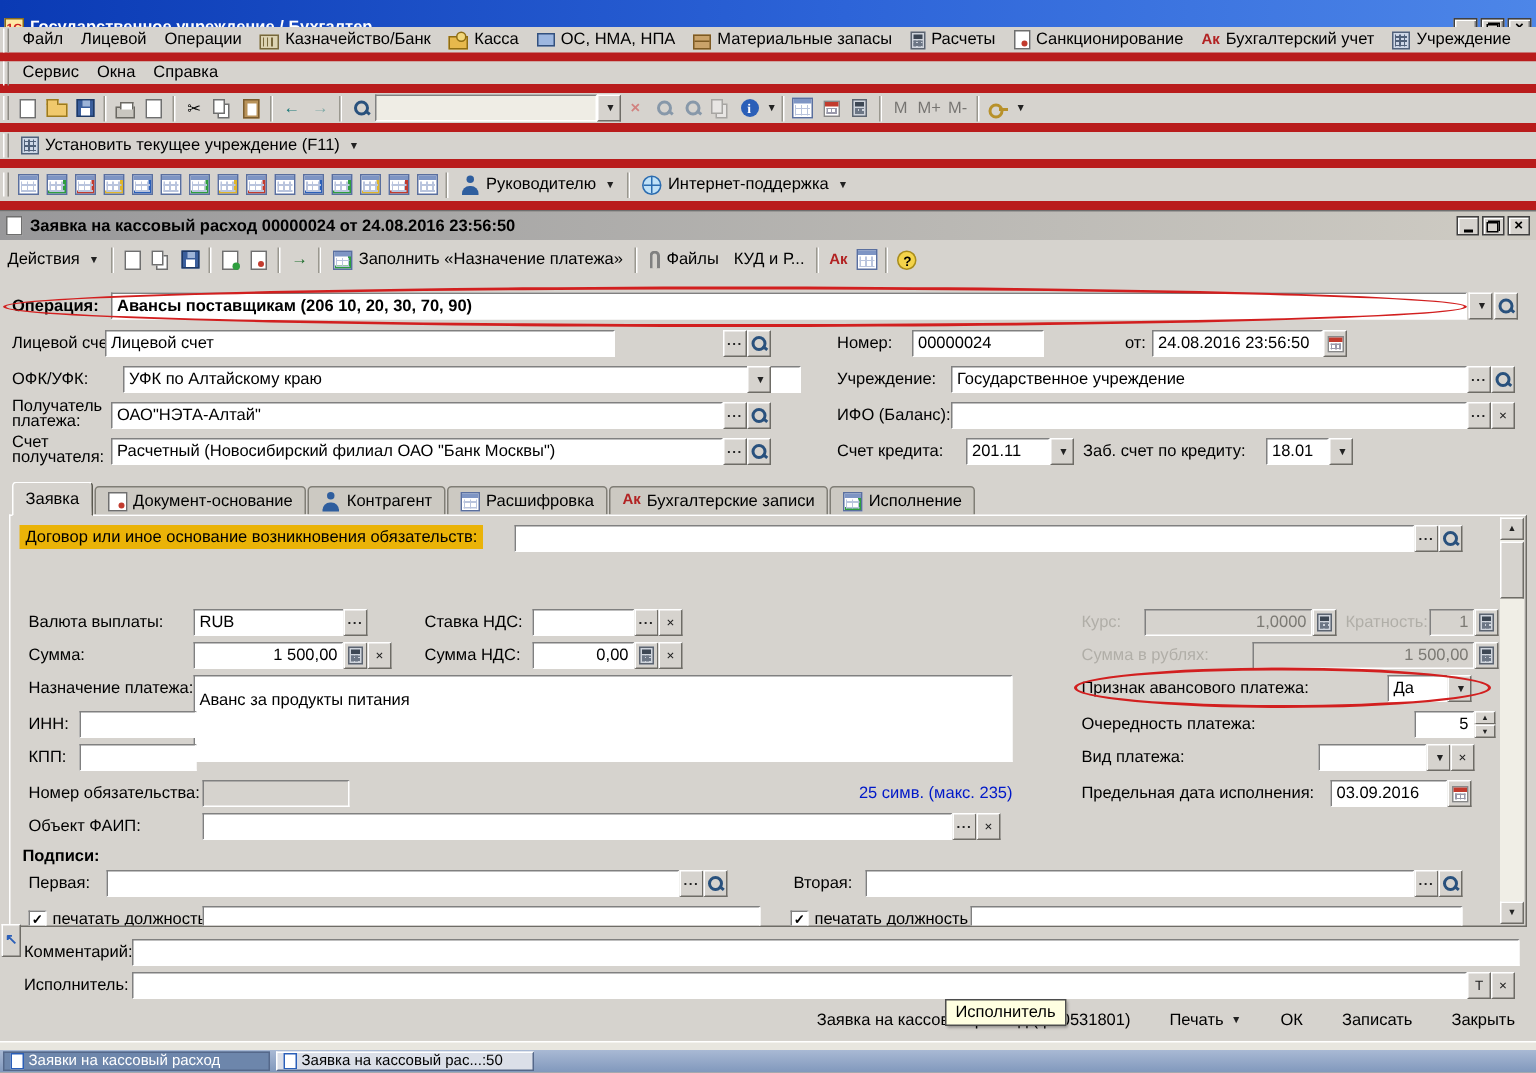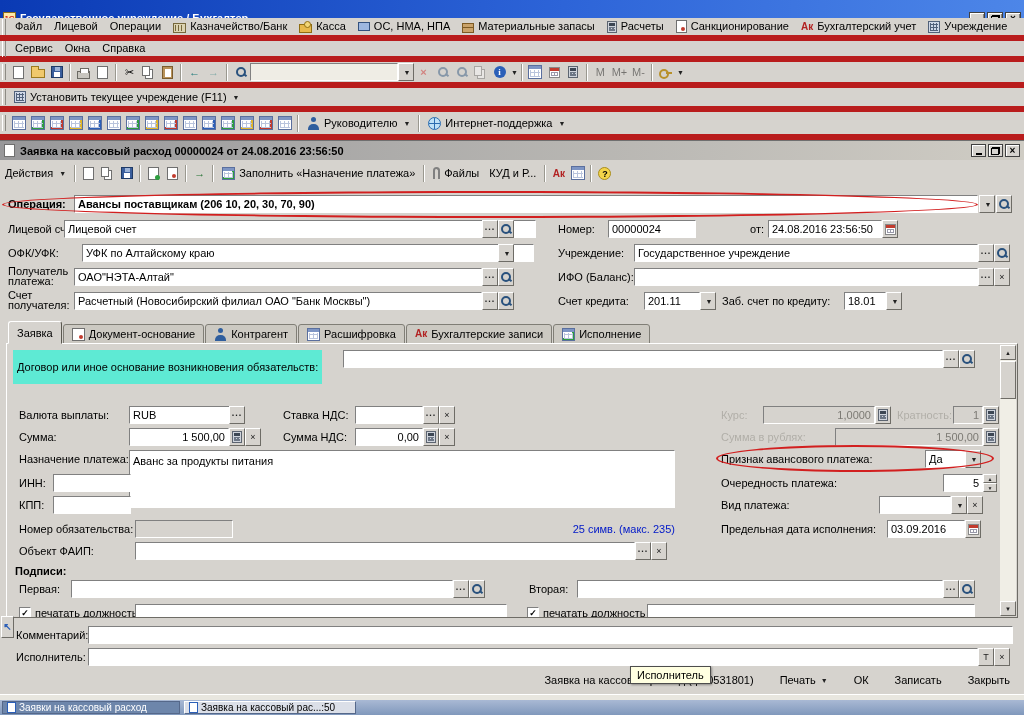--- a/index.html
+++ b/index.html
@@ -78,28 +78,28 @@
 .akic{color:#b22222;font:bold 10px/13px "Liberation Sans",sans-serif}
 .clipic{width:7px;height:12px;border:2px solid #808080;border-bottom:none;border-radius:4px 4px 0 0}
 .helpic{width:13px;height:13px;border-radius:50%;background:#f4d44a;border:1px solid #a98d1c;text-align:center;font:bold 9px/12px "Liberation Sans",sans-serif}
 .arric{color:#1f6f2e;font:bold 11px/14px "Liberation Sans",sans-serif}
 .postic{position:relative;width:11px;height:13px;background:#fff;border:1px solid #6f6f6f}
 .postic::after{content:"";position:absolute;right:-2px;bottom:-1px;width:5px;height:5px;border-radius:50%;background:#2e9e3f}
 
 .fld{background:#fff;border:1px solid;border-color:#808080 #fff #fff #808080;height:18px;display:flex;align-items:center;padding:0 3px;overflow:hidden;white-space:nowrap;flex:none}
 .fld.ra{justify-content:flex-end}
 .fld.dsb{background:#d6d3ce;color:#7c7a74}
-.fld.ta{align-items:flex-start;white-space:normal;padding-top:4px;line-height:13px}
+.fld.ta{align-items:flex-start;white-space:normal;padding-top:10px;line-height:13px}
 .fbtn{width:16px;height:18px;background:#d6d3ce;border:1px solid;border-color:#fff #6e6c66 #6e6c66 #fff;display:flex;align-items:center;justify-content:center;font-size:9px;color:#222;flex:none}
 .fbtn .dots{letter-spacing:1px;font:bold 9px/10px "Liberation Sans",sans-serif;margin-top:-4px}
 .cbx{width:12px;height:12px;background:#fff;border:1px solid;border-color:#808080 #fff #fff #808080;display:flex;align-items:center;justify-content:center;font:bold 9px/9px "Liberation Sans",sans-serif;flex:none}
 .spincol{display:flex;flex-direction:column;flex:none}
 .spincol .fbtn{width:14px;height:9px;font-size:5px}
 .hintblue{color:#0018c8}
-.pinklbl{background:#5eead4;padding:10px 4px;line-height:14px;white-space:nowrap}
+.pinklbl{background:#eab308;padding:1px 4px;line-height:14px;white-space:nowrap}
 
 .docbar{left:0;top:140px;width:1024px;height:20px;background:linear-gradient(90deg,#98989a,#cfccc4);display:flex;align-items:center;padding:0 4px;border-top:1px solid #6f6f6f}
 .docbtn{width:15px;height:13px;background:#d6d3ce;border:1px solid #404040;box-shadow:inset 1px 1px 0 #fff;display:flex;align-items:center;justify-content:center;margin-left:2px;flex:none}
 
 .tabs{left:8px;top:321px;height:23px;display:flex;align-items:flex-end}
 .tab{display:flex;align-items:center;gap:4px;height:20px;padding:0 8px;background:#ccc9c2;border:1px solid #807e76;border-bottom:1px solid #807e76;border-radius:3px 3px 0 0;margin-right:1px;white-space:nowrap}
 .tab.active{height:23px;background:#d6d3ce;border-color:#fff #5a584f #d6d3ce #fff;z-index:6;position:relative}
 .tic{width:13px;height:13px;flex:none;position:relative}
 
 .panel{left:6px;top:343px;width:1012px;height:275px;background:#d6d3ce;border:1px solid;border-color:#fff #6e6c66 #6e6c66 #fff;overflow:hidden}
@@ -416,21 +416,21 @@
     <span class="abs fbtn" style="left:979px">
         <span class="dd">▼</span>
       </span>
     <span class="abs fbtn" style="left:996px">
         <span class="magic"></span>
       </span>
   </div>
 
   <div class="abs" style="left:0;top:220px;width:1024px;height:19px">
     <span class="abs lbl" style="left:8px">Лицевой счет:</span>
-    <div class="abs fld" style="left:64px;width:472px">
+    <div class="abs fld" style="left:70px;width:340px">
         <span>Лицевой счет</span>
       </div>
     <span class="abs fbtn" style="left:482px">
         <span class="dots">...</span>
       </span>
     <span class="abs fbtn" style="left:498px">
         <span class="magic"></span>
       </span>
     <span class="abs lbl" style="left:558px">Номер:</span>
     <div class="abs fld" style="left:608px;width:88px">

